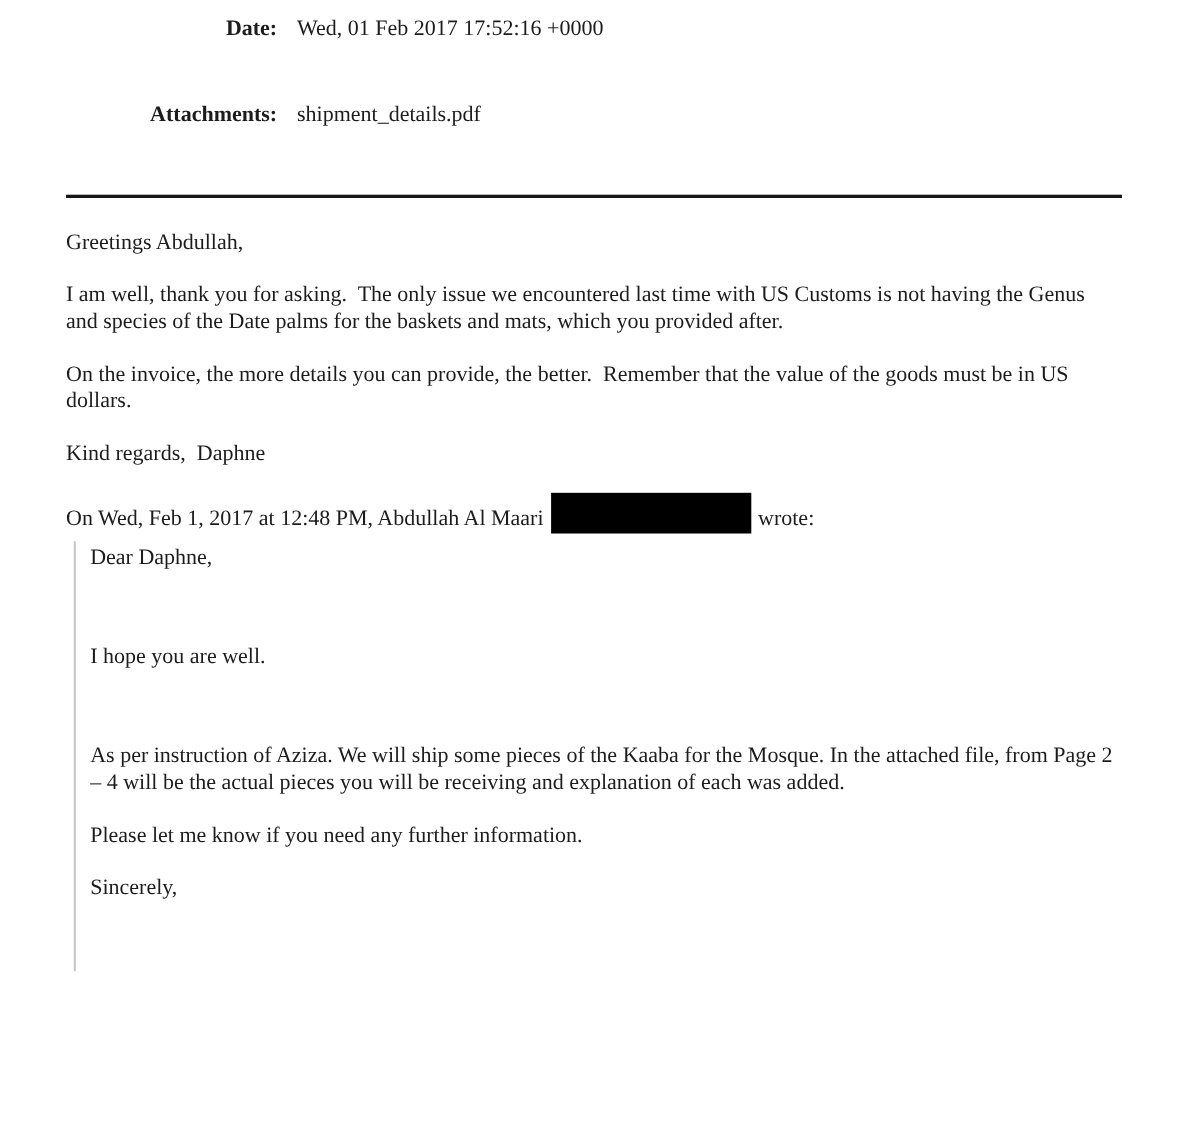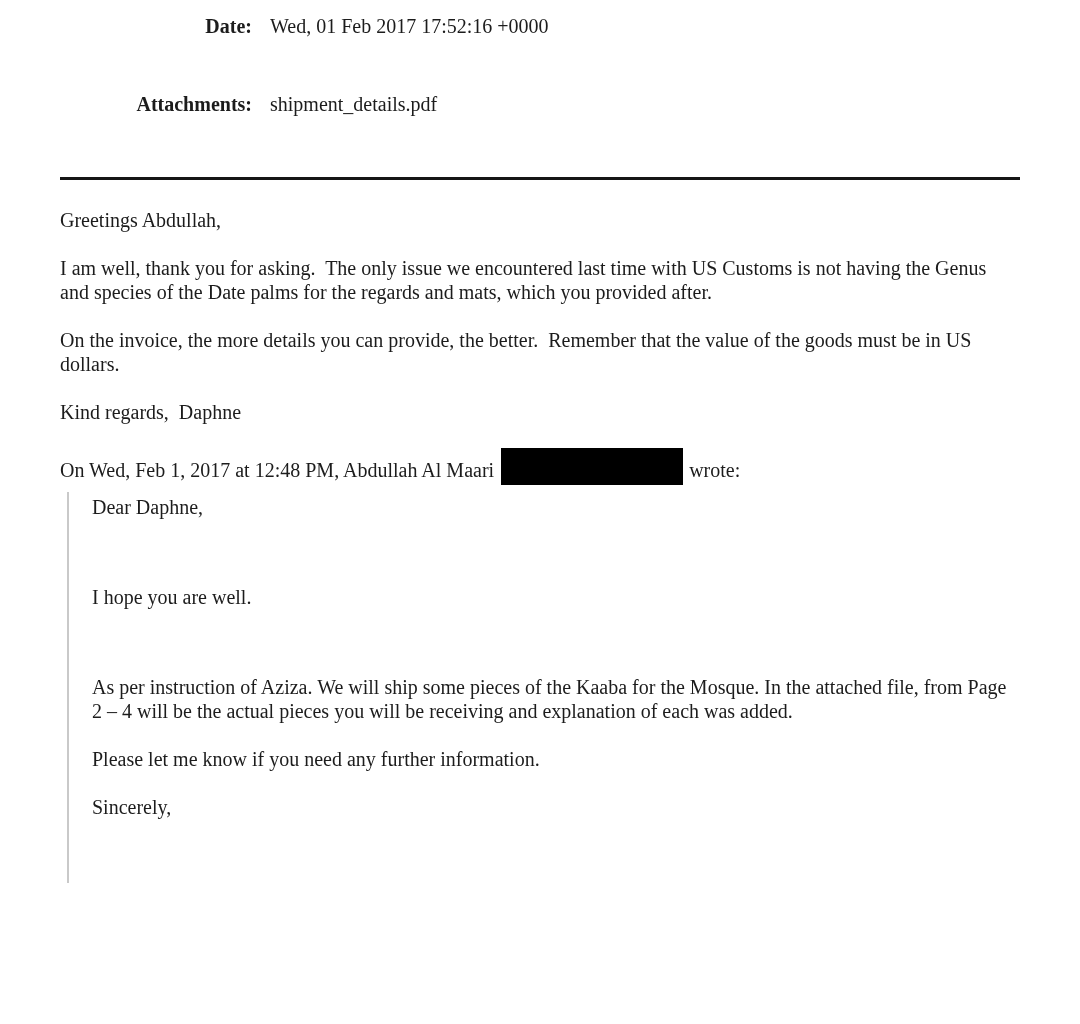--- a/index.html
+++ b/index.html
@@ -65,21 +65,21 @@
     height: 37px;
     background: #000000;
     vertical-align: -8px;
     margin: 0 6px 0 7px;
   }
 
   
   blockquote {
     margin: 0 0 0 7px;
     border-left: 2px solid #c9c9c9;
-    padding: 3px 0 40px 23px;
+    padding: 3px 0 40px 13px;
   }
   blockquote p {
     margin: 0 0 24px 0;
     font-size: 20px;
     line-height: 24px;
     white-space: pre-wrap;
   }
   .q-gap-large {
     margin-bottom: 66px !important;
   }
@@ -98,21 +98,21 @@
     </div>
     <div class="hdr-row">
       <span class="hdr-label">Attachments:</span><span class="hdr-value">shipment_details.pdf</span>
     </div>
   </div>
 
   <div class="divider"></div>
 
   <div class="body-text">
     <p class="greeting">Greetings Abdullah,</p>
-    <p>I am well, thank you for asking.  The only issue we encountered last time with US Customs is not having the Genus and species of the Date palms for the regards and mats, which you provided after.</p>
+    <p>I am well, thank you for asking.  The only issue we encountered last time with US Customs is not having the Genus and species of the Date palms for the baskets and mats, which you provided after.</p>
     <p>On the invoice, the more details you can provide, the better.  Remember that the value of the goods must be in US dollars.</p>
     <p>Kind regards,  Daphne</p>
 
     <p class="attribution"><span>On Wed, Feb 1, 2017 at 12:48 PM, Abdullah Al Maari</span><span class="redaction"></span><span>wrote:</span></p>
 
     <blockquote>
       <p class="q-gap-large">Dear Daphne,</p>
       <p class="q-gap-large">I hope you are well.</p>
       <p>As per instruction of Aziza. We will ship some pieces of the Kaaba for the Mosque. In the attached file, from Page 2 – 4 will be the actual pieces you will be receiving and explanation of each was added.</p>
       <p>Please let me know if you need any further information.</p>

